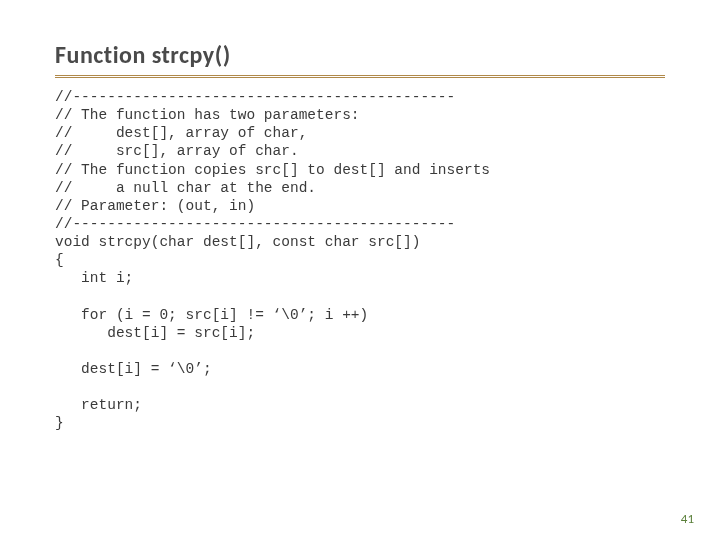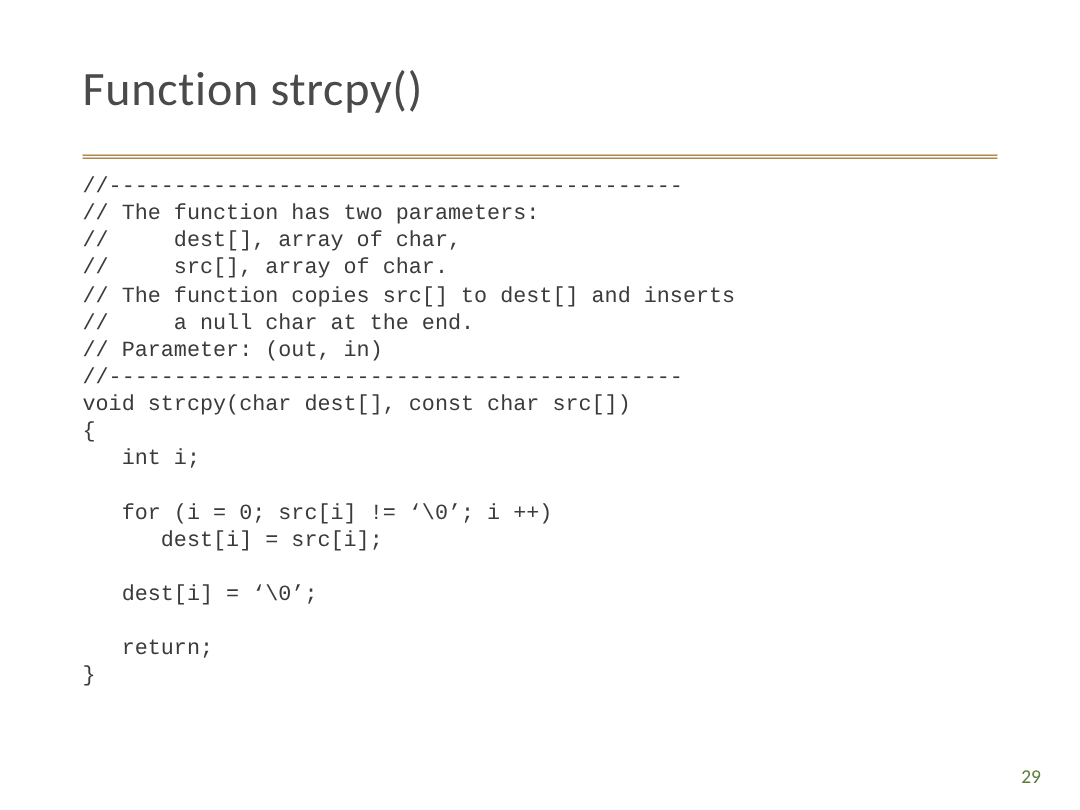--- a/index.html
+++ b/index.html
@@ -9,25 +9,25 @@
     font-family: Calibri, "Segoe UI", Arial, sans-serif;
     position: relative;
   }
   .slide {
     width: 720px;
     height: 540px;
     padding: 40px 55px 0 55px;
     position: relative;
   }
   .title {
-    font-size: 32px;
-    font-weight: 400;
+    font-size: 24px;
+    font-weight: 700;
     color: #4a4a4a;
     letter-spacing: 0.5px;
-    margin-bottom: 24px;
+    margin-bottom: 6px;
   }
   .rule-dbl {
     height: 3px;
     border-top: 1px solid #b0894a;
     border-bottom: 1px solid #b0894a;
     margin-bottom: 10px;
   }
   .code {
     font-family: "Courier New", Courier, monospace;
     font-size: 14.5px;
@@ -61,14 +61,14 @@
 {
    int i;
 
    for (i = 0; src[i] != ‘\0’; i ++)
       dest[i] = src[i];
 
    dest[i] = ‘\0’;
 
    return;
 }</div>
-  <div class="page-num">29</div>
+  <div class="page-num">41</div>
 </div>
 
 </body></html>

